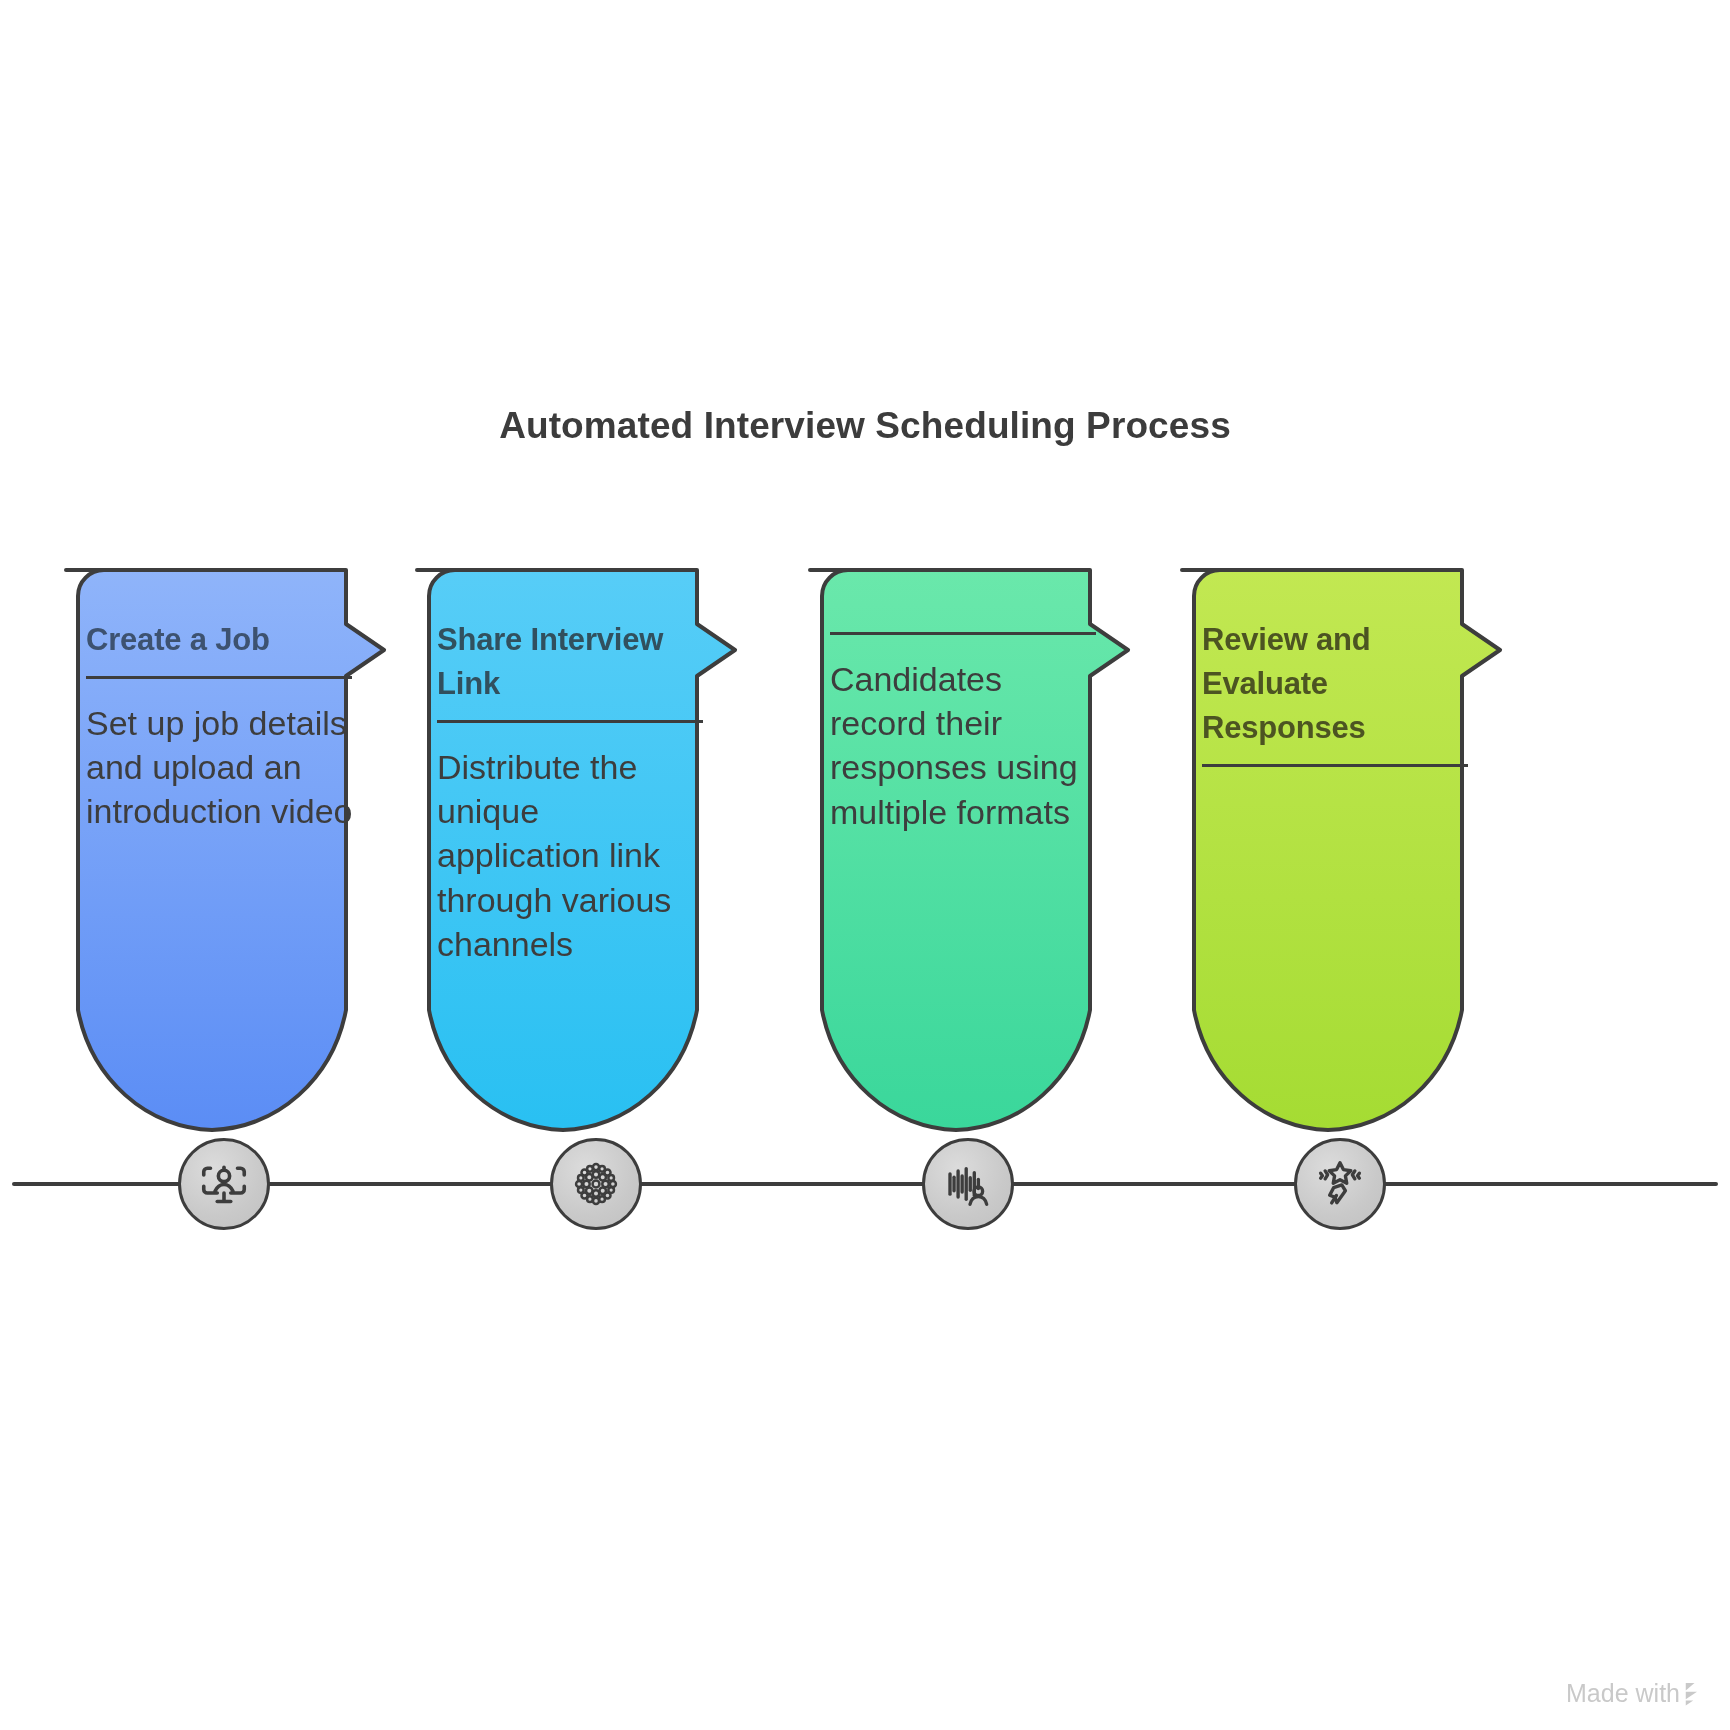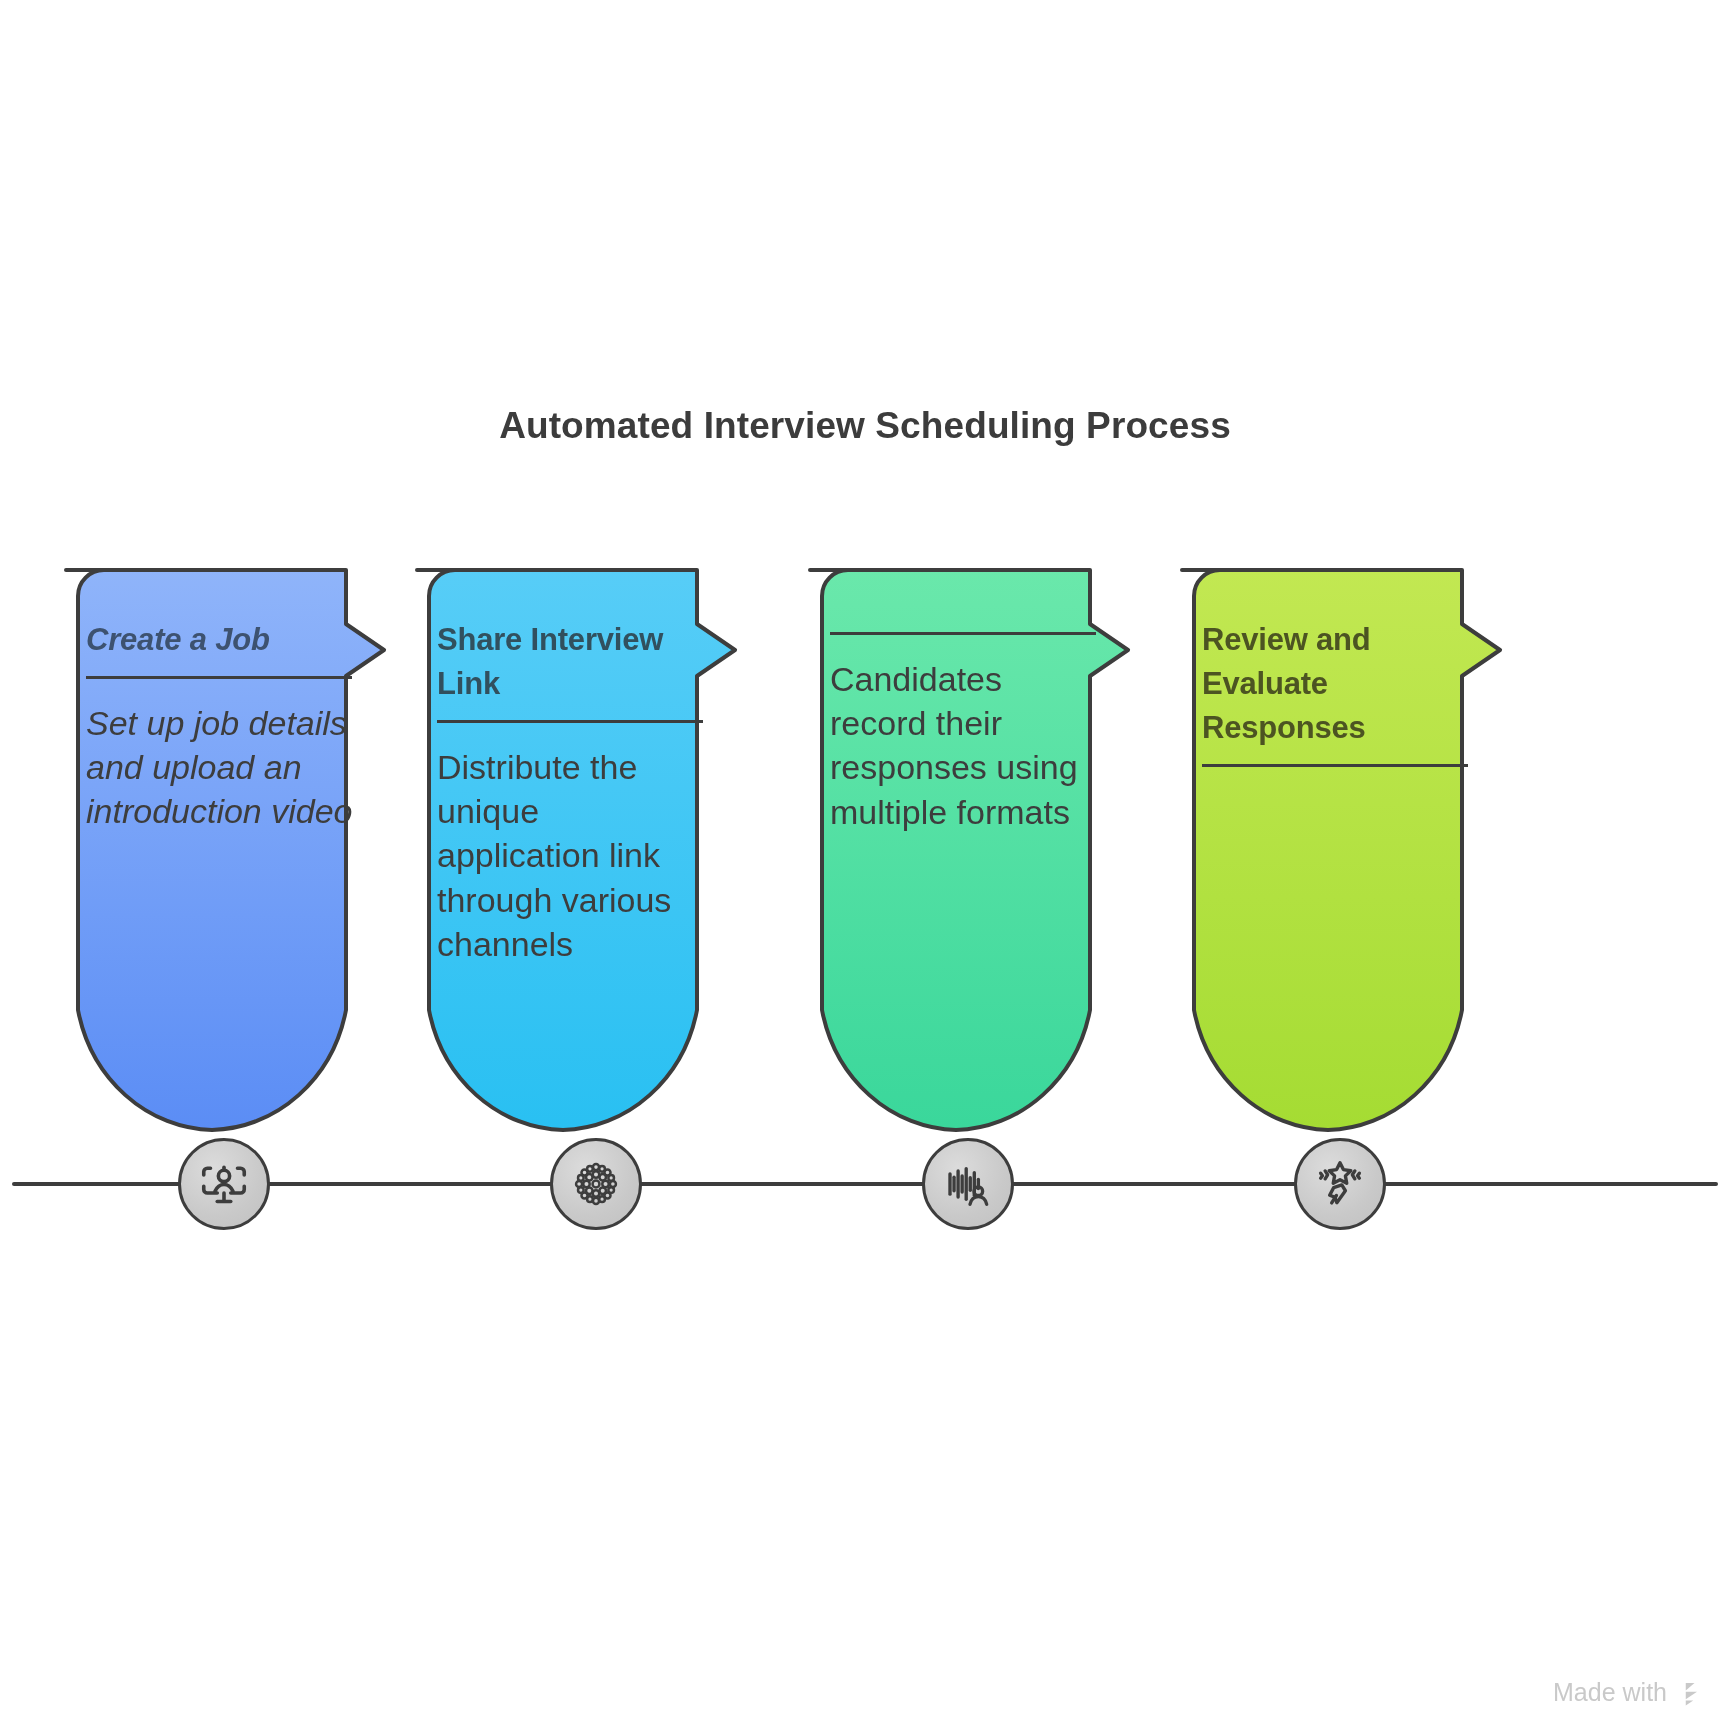--- a/index.html
+++ b/index.html
@@ -52,21 +52,21 @@
     height: 620px;
   }
 
   .card {
     position: absolute;
     top: 0;
     width: 344px;
     height: 620px;
   }
 
-  .card-0 { left: 52px; font-style: italic;   }
+  .card-0 { left: 52px;   }
   .card-1 { left: 403px;  }
   .card-2 { left: 796px;  }
   .card-3 { left: 1168px; }
 
   .card svg.card-shape {
     position: absolute;
     inset: 0;
     width: 100%;
     height: 100%;
     overflow: visible;
@@ -125,22 +125,22 @@
   .node-3 { left: 1294px; top: 1138px; }
 
   .node svg { display: block; }
 
   
   .watermark {
     position: absolute;
     right: 18px;
     bottom: 22px;
     display: flex;
-    align-items: flex-start;
-    gap: 15px;
+    align-items: center;
+    gap: 2px;
     color: #c9c9c9;
     font-size: 25px;
   }
   .wm-mark { display: block; }
 </style>
 </head>
 <body>
 
 <div id="stage">
 

